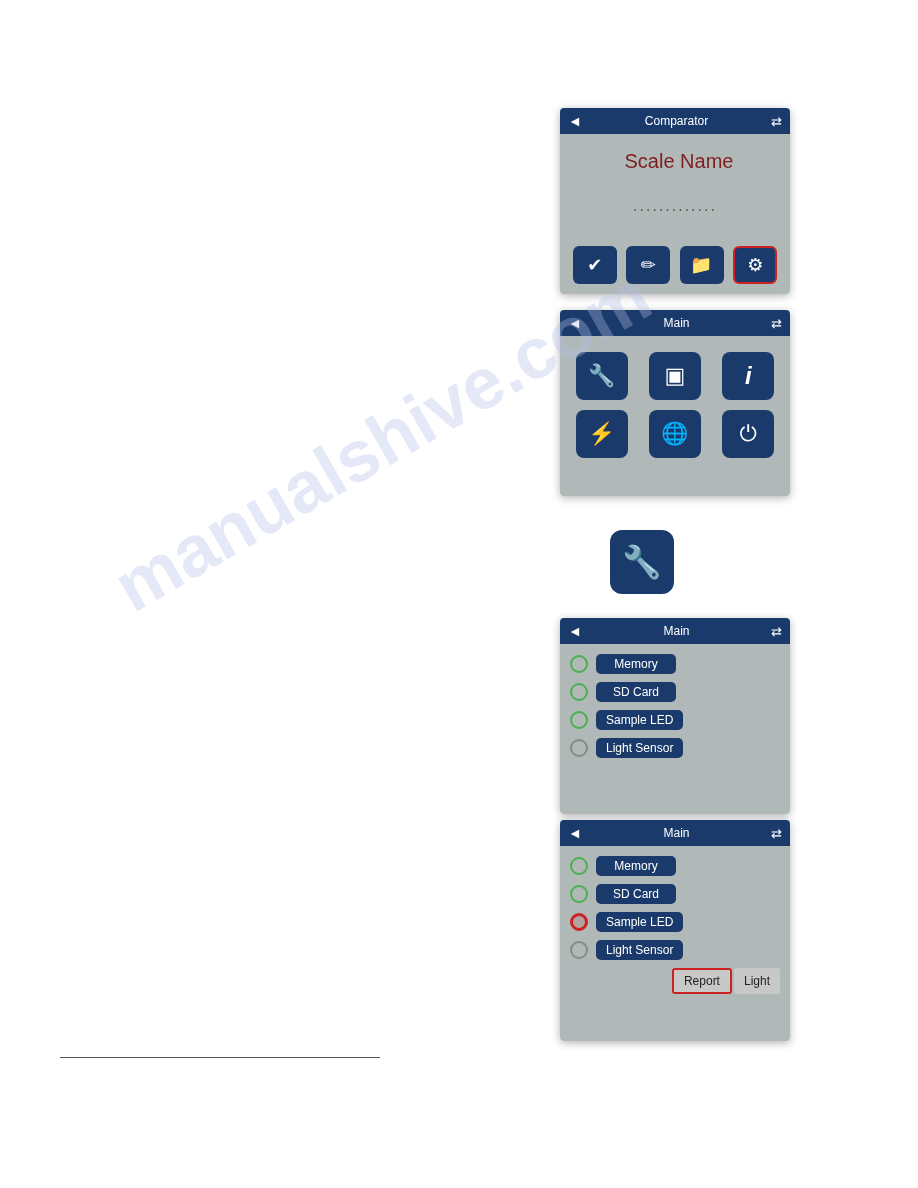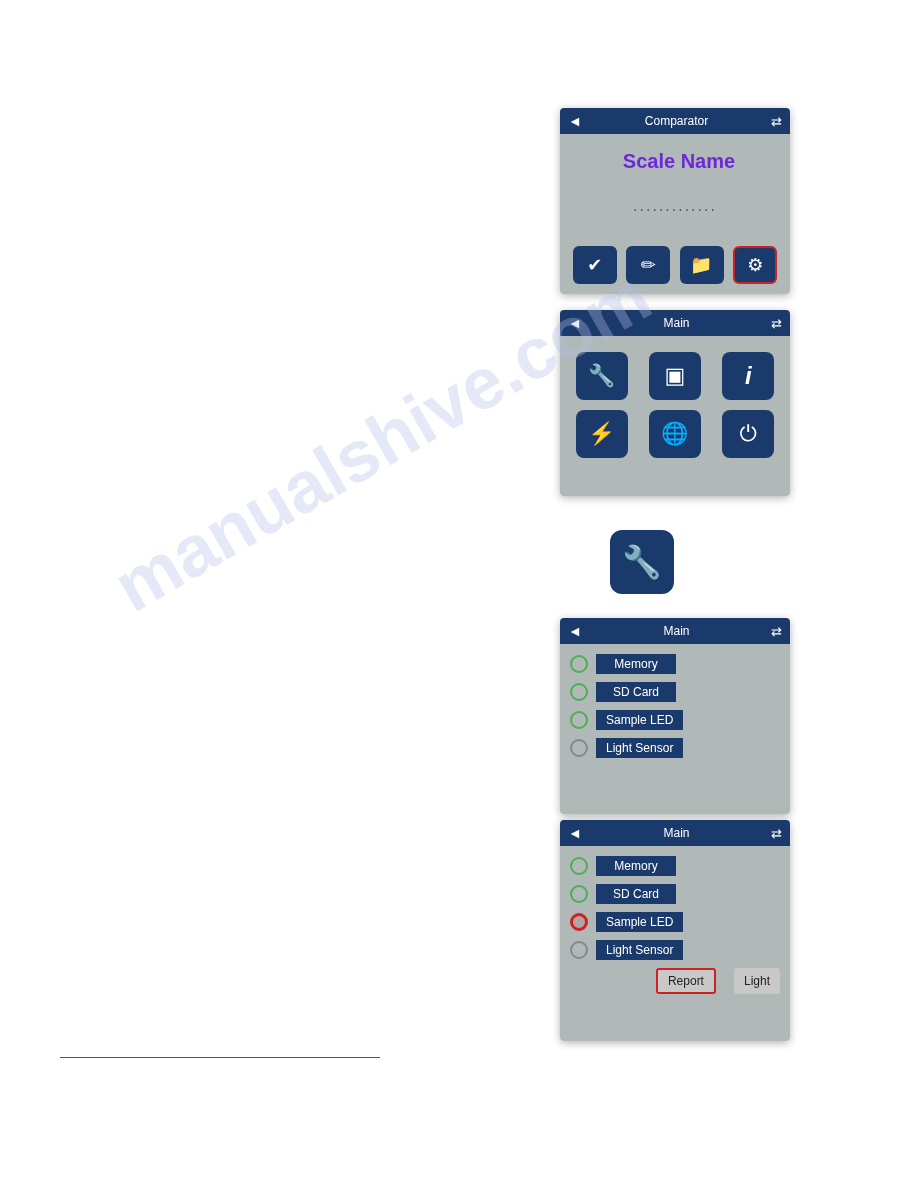--- a/index.html
+++ b/index.html
@@ -71,22 +71,22 @@
       height: 160px;
       display: flex;
       flex-direction: column;
       align-items: center;
       justify-content: space-between;
       padding: 16px 8px 10px;
     }
 
     .scale-name-title {
       font-size: 20px;
-      color: #6d28d9;
-      font-weight: bold;
+      color: #7f1d1d;
+      font-weight: normal;
       margin-left: 8px;
     }
 
     .dots-line {
       font-size: 16px;
       color: #555;
       letter-spacing: 2px;
     }
 
     .icon-row {
@@ -207,29 +207,29 @@
     .diag-circle.red-ring {
       border: 3px solid #cc2222;
       background: rgba(200,50,50,0.15);
     }
 
     .diag-label {
       background: #1a3a6b;
       color: white;
       font-size: 12px;
       padding: 3px 10px;
-      border-radius: 0;
+      border-radius: 5px;
       min-width: 80px;
       text-align: center;
     }
 
     .bottom-buttons {
       display: flex;
       justify-content: flex-end;
-      gap: 18px;
+      gap: 2px;
       margin-top: 6px;
     }
 
     .bottom-btn {
       background: #c8c8c8;
       border: none;
       border-radius: 3px;
       padding: 4px 10px;
       font-size: 12px;
       color: #222;

